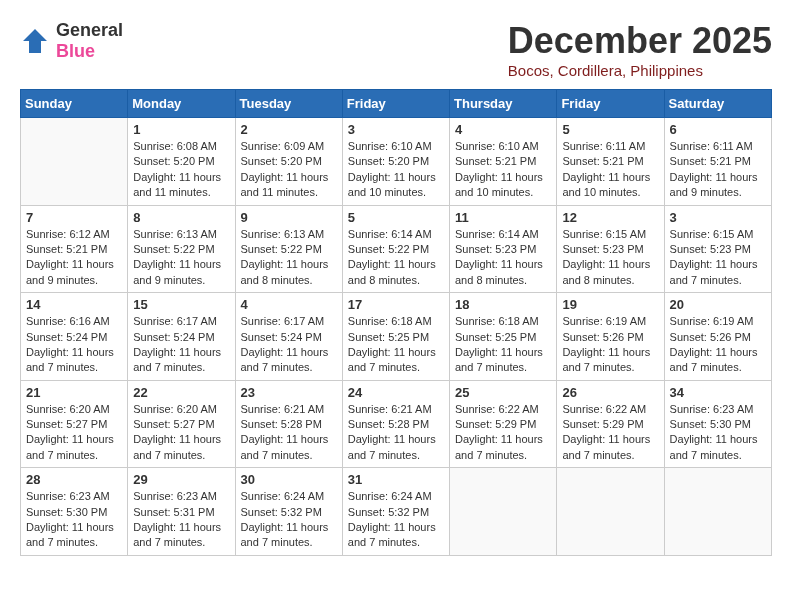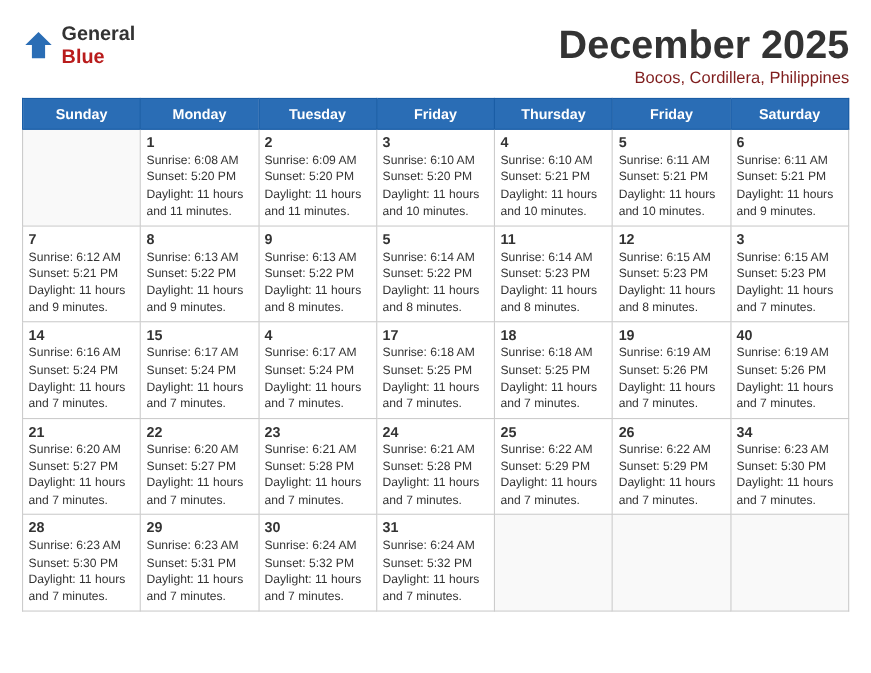--- a/index.html
+++ b/index.html
@@ -20,42 +20,42 @@
     .logo {
       display: flex;
       align-items: center;
       gap: 6px;
     }
     .logo-icon {
       width: 30px;
       height: 30px;
     }
     .title-area {
-      text-align: right;
+      text-align: left;
     }
     .month-title {
       font-size: 36px;
       font-weight: bold;
       color: #333;
     }
     .location {
       font-size: 15px;
       color: #7f1d1d;
     }
     .calendar {
       width: 100%;
       border-collapse: collapse;
       border: 1px solid #ccc;
     }
     .calendar th {
       background-color: #2a6db5;
       color: #fff;
       padding: 6px 4px;
       font-size: 13px;
-      text-align: center;
+      text-align: left;
       border: 1px solid #1a5da5;
     }
     .calendar td {
       border: 1px solid #ccc;
       vertical-align: top;
       padding: 4px 5px;
       width: 108px;
       min-height: 80px;
       font-size: 11px;
       color: #333;
@@ -83,21 +83,21 @@
 <body>
 
 <div class="header">
   <div class="logo">
     <svg class="logo-icon" viewBox="0 0 40 40">
       <polygon points="20,4 36,20 28,20 28,36 12,36 12,20 4,20" fill="#2a6db5"></polygon>
     </svg>
     <div>
       <div>
         <span style="font-size:18px;font-weight:bold;color:#333;">General</span><br>
-        <span style="font-size:18px;font-weight:bold;color:#b91c1c;">Blue</span>
+        <span style="font-size:18px;font-weight:bold;color:#ec4899;">Blue</span>
       </div>
     </div>
   </div>
   <div class="title-area">
     <div class="month-title">December 2025</div>
     <div class="location">Bocos, Cordillera, Philippines</div>
   </div>
 </div>
 
 <table class="calendar">
@@ -189,21 +189,21 @@
         </td>
         <td>
           <span class="day-number">18</span>
           <div class="day-info">Sunrise: 6:18 AM<br>Sunset: 5:25 PM<br>Daylight: 11 hours and 7 minutes.</div>
         </td>
         <td>
           <span class="day-number">19</span>
           <div class="day-info">Sunrise: 6:19 AM<br>Sunset: 5:26 PM<br>Daylight: 11 hours and 7 minutes.</div>
         </td>
         <td>
-          <span class="day-number">40</span>
+          <span class="day-number">20</span>
           <div class="day-info">Sunrise: 6:19 AM<br>Sunset: 5:26 PM<br>Daylight: 11 hours and 7 minutes.</div>
         </td>
       </tr>
       <tr class="week-row">
         <td>
           <span class="day-number">21</span>
           <div class="day-info">Sunrise: 6:20 AM<br>Sunset: 5:27 PM<br>Daylight: 11 hours and 7 minutes.</div>
         </td>
         <td>
           <span class="day-number">22</span>

